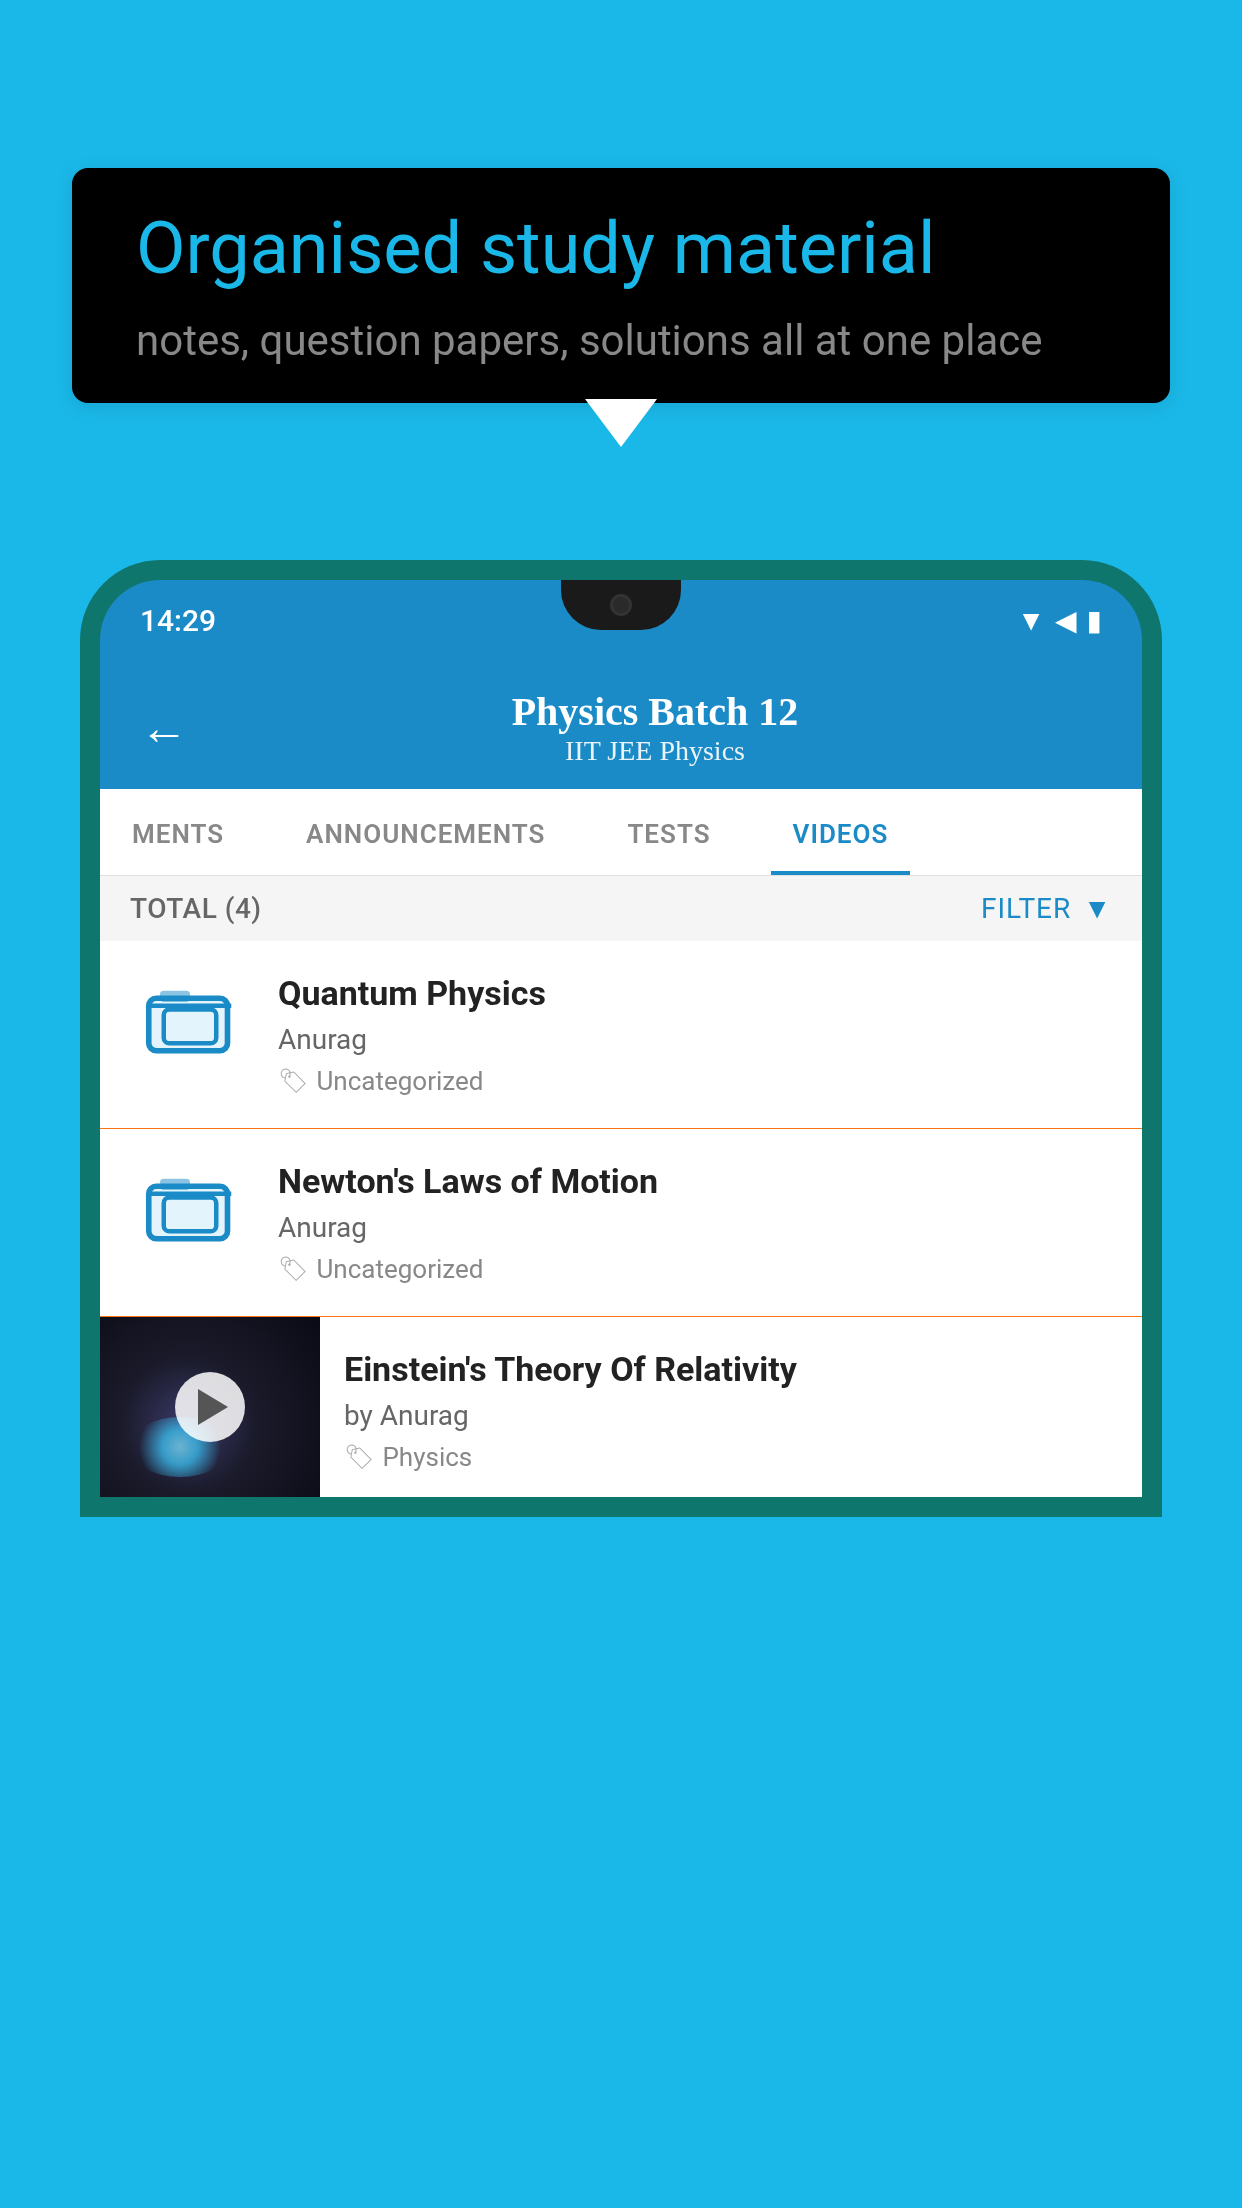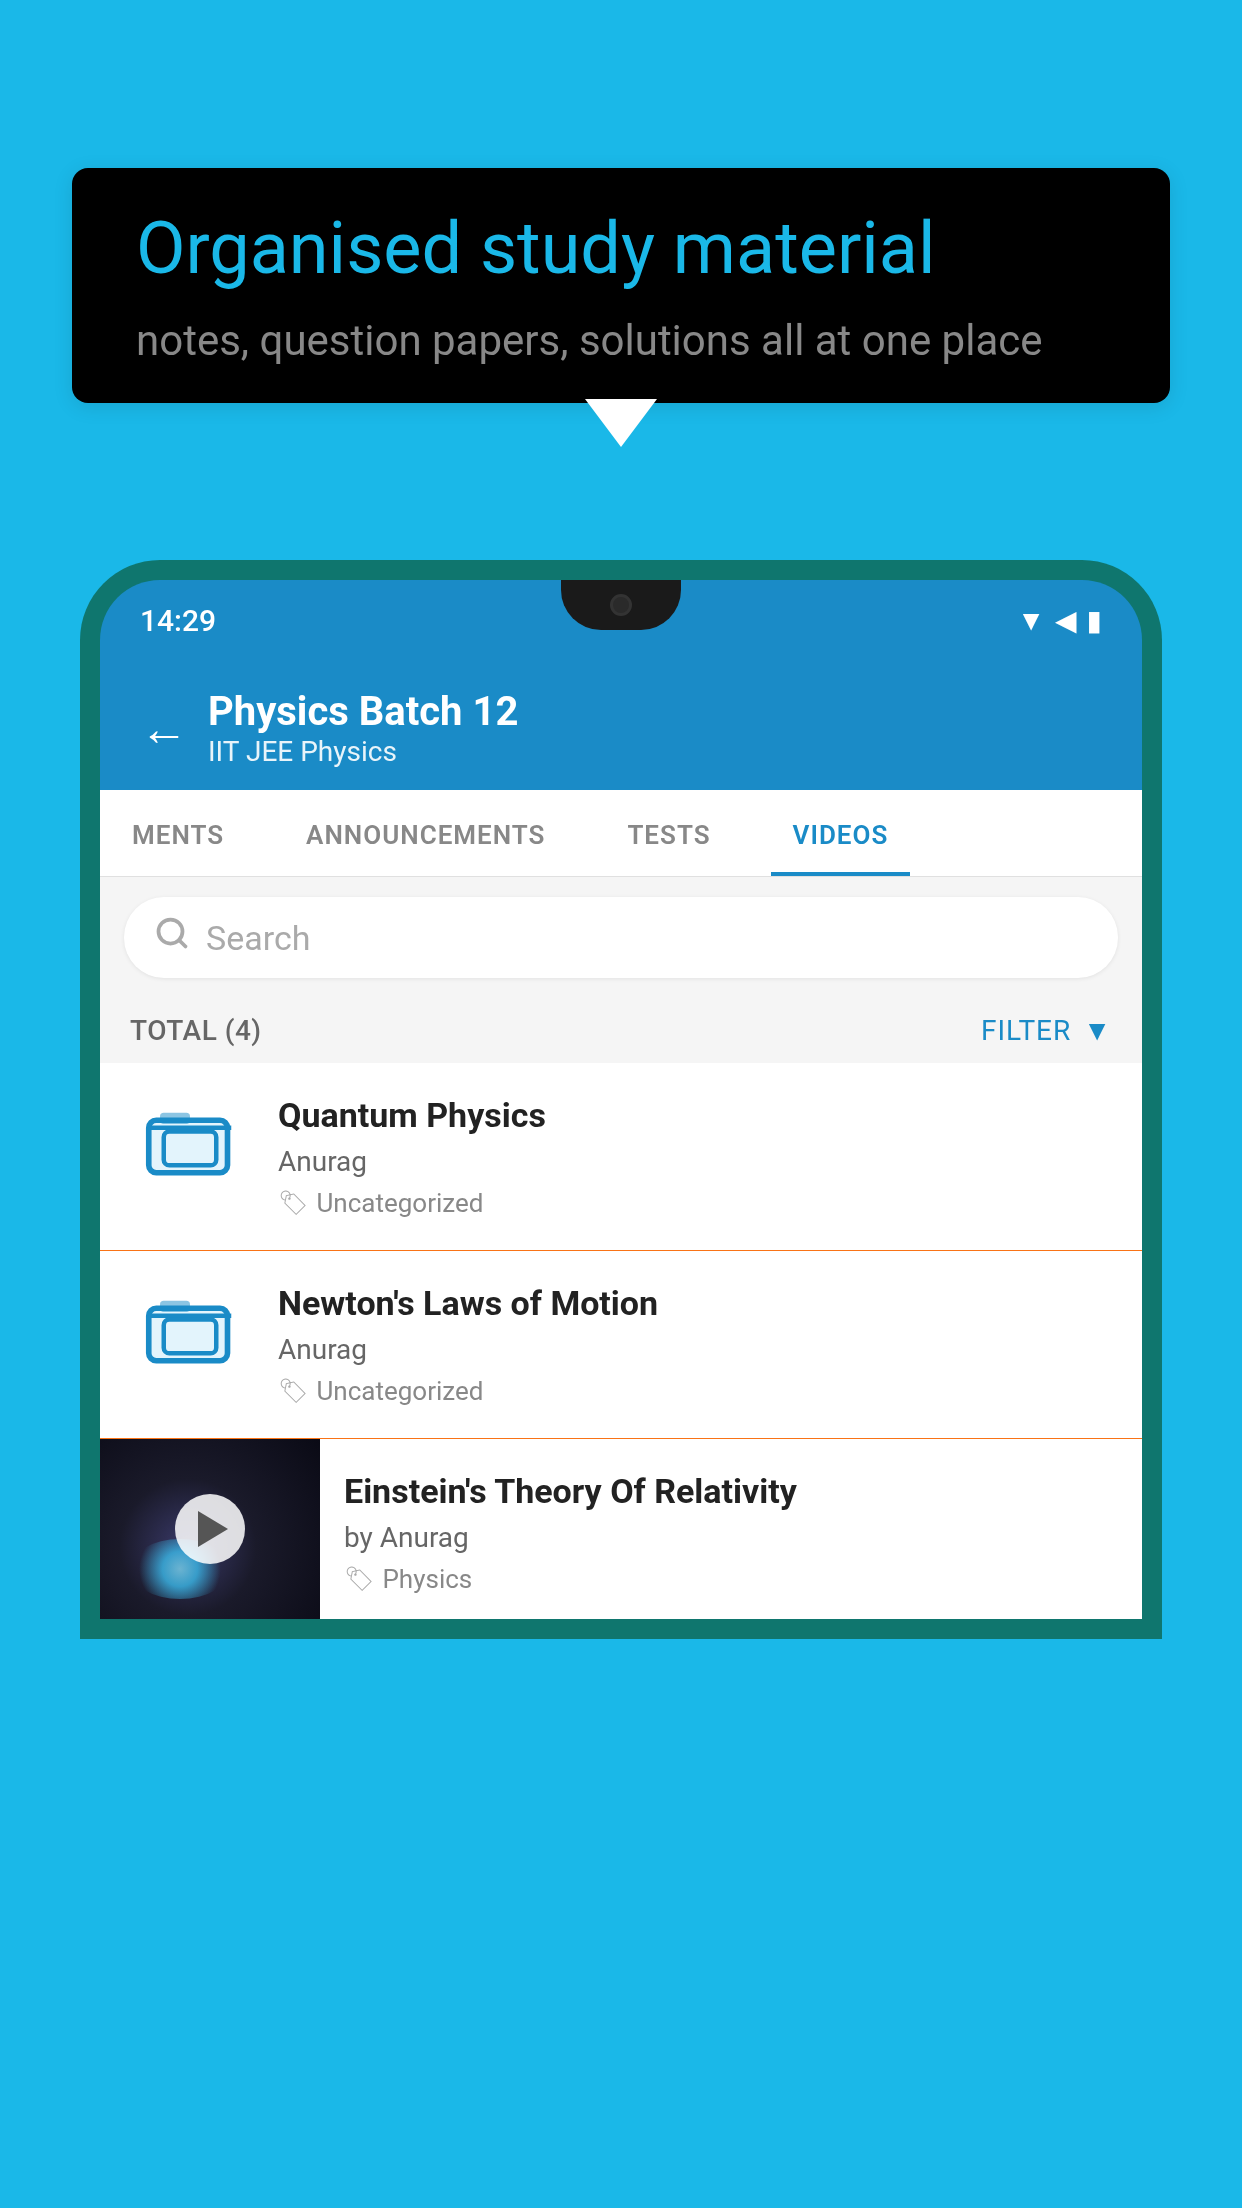--- a/index.html
+++ b/index.html
@@ -128,21 +128,23 @@
       display: flex;
       align-items: center;
     }
     .back-arrow {
       color: white;
       font-size: 48px;
       margin-right: 20px;
       cursor: pointer;
     }
     .header-title-group {
+      text-align: center;
       flex: 1;
+      font-family: Liberation Serif, serif;
     }
     .header-title {
       color: white;
       font-size: 40px;
       font-weight: 700;
     }
     .header-subtitle {
       color: rgba(255,255,255,0.9);
       font-size: 28px;
     }
@@ -369,31 +371,20 @@
         </div>
       </div>
 
       <div class="tabs-bar">
         <div class="tab-item">MENTS</div>
         <div class="tab-item">ANNOUNCEMENTS</div>
         <div class="tab-item">TESTS</div>
         <div class="tab-item active">VIDEOS</div>
       </div>
 
-      <div class="search-bar-wrap">
-        <div class="search-bar">
-          <span class="search-icon-svg">
-            <svg width="36" height="36" viewBox="0 0 24 24" fill="none" stroke="#aaa" stroke-width="2.5" stroke-linecap="round" stroke-linejoin="round">
-              <circle cx="11" cy="11" r="8"></circle>
-              <line x1="21" y1="21" x2="16.65" y2="16.65"></line>
-            </svg>
-          </span>
-          <span class="search-placeholder">Search</span>
-        </div>
-      </div>
 
       <div class="filter-row">
         <span class="total-count">TOTAL (4)</span>
         <div class="filter-btn">
           <span>FILTER</span>
           <span class="filter-funnel">▼</span>
         </div>
       </div>
 
       <div class="video-list">

